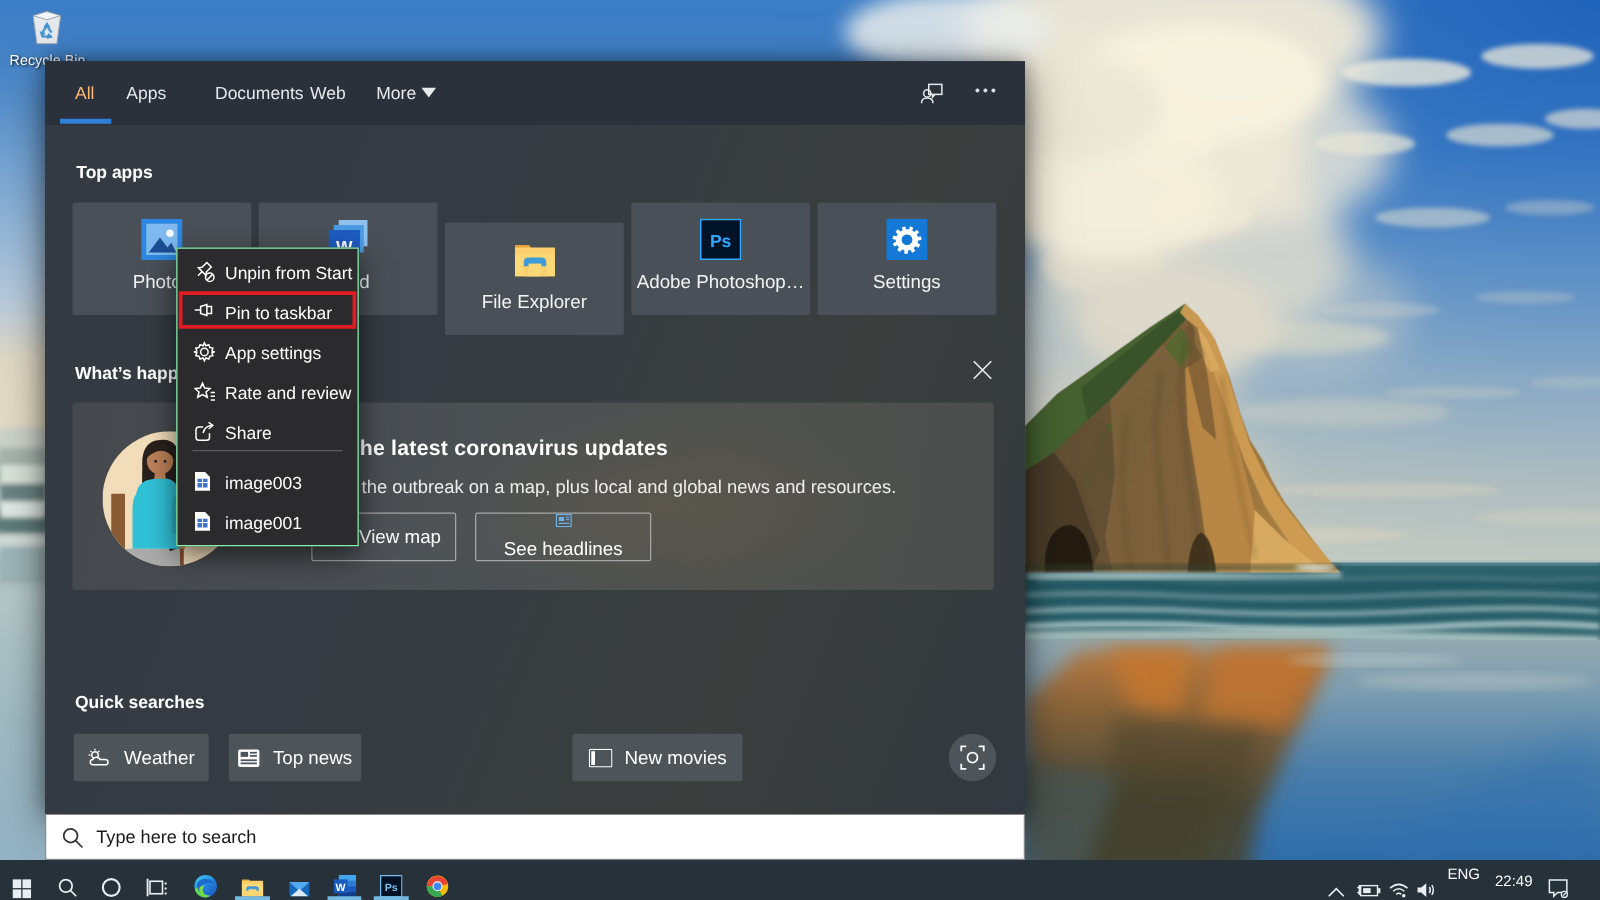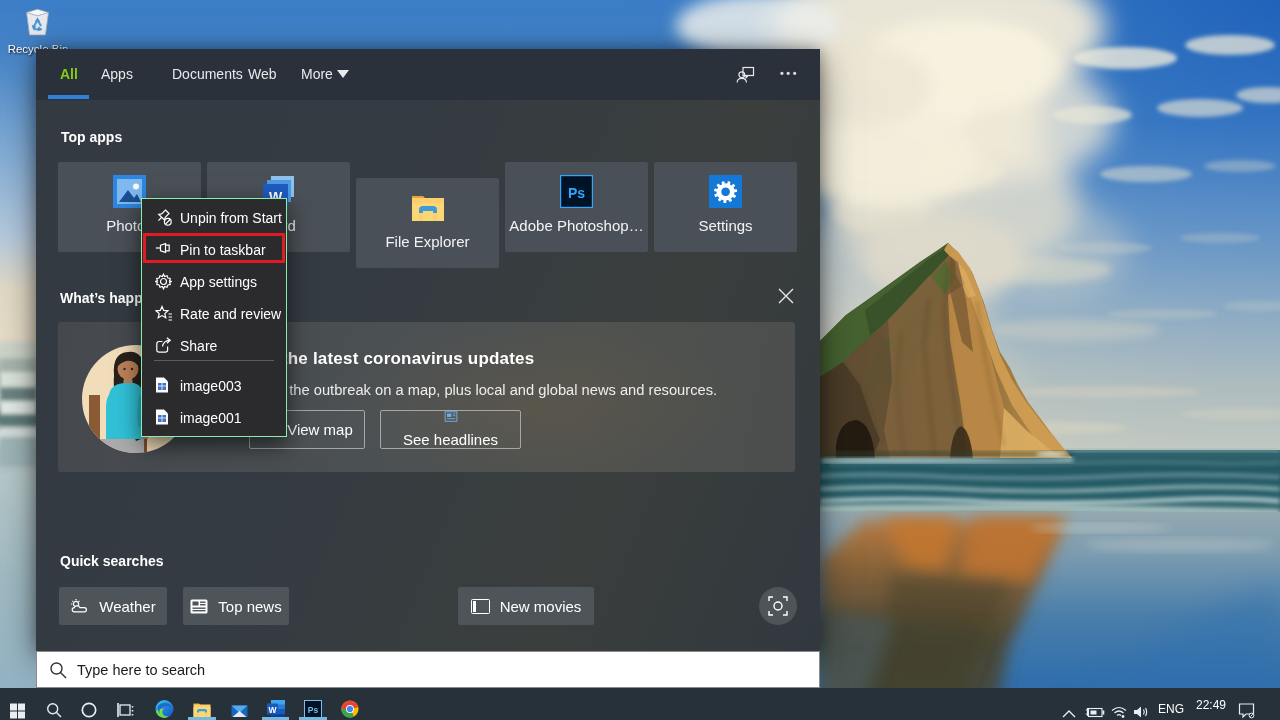--- a/index.html
+++ b/index.html
@@ -5,21 +5,21 @@
   * { margin:0; padding:0; box-sizing:border-box; }
   html,body { width:1280px; height:720px; overflow:hidden; font-family:"Liberation Sans", sans-serif; -webkit-font-smoothing:antialiased; }
   #stage { position:relative; width:1280px; height:720px; overflow:hidden; background:#4684c4; }
   .abs { position:absolute; }
 
   
   #panel { position:absolute; left:36px; top:49px; width:784px; height:602px; will-change:transform;
            background:#343b42; box-shadow:0 8px 32px rgba(0,0,0,.5), 0 0 14px rgba(0,0,0,.3); }
   #tabbar { position:absolute; left:0; top:0; width:784px; height:51px; background:#2a313a; }
   .tab { position:absolute; top:0; height:50px; line-height:50px; color:#e7e9eb; font-size:14px; }
-  .tab.sel { color:#84cc16; font-weight:bold; }
+  .tab.sel { color:#fdba74; font-weight:normal; }
   #underline { position:absolute; left:12px; top:46px; width:41px; height:4px; background:#2e80d8; }
   #bodygrad { position:absolute; left:0; top:51px; width:784px; height:551px;
     background:linear-gradient(112deg, #333a41 0%, #343b42 38%, #383d3f 58%, #3a3e3d 72%, #363b3d 86%, #323840 100%); }
   .seclabel { position:absolute; color:#fff; font-size:14px; font-weight:bold; }
 
   .tile { position:absolute; width:143px; height:90px; background:#4a5057; border-radius:2px; }
   .tile .lbl { position:absolute; left:0; width:100%; top:55px; text-align:center; color:#f2f3f4; font-size:15px; }
   .tile .ic  { position:absolute; left:55px; top:13px; width:33px; height:33px; }
 
   #newscard { position:absolute; left:22px; top:273px; width:737px; height:150px; border-radius:3px;
@@ -605,21 +605,21 @@
       <path d="M3.5 7 Q8 3 12.5 7"></path>
       <path d="M6 9.5 Q8 7.8 10 9.5"></path>
       <circle cx="12" cy="10.5" r="1.4" fill="#e8eef2" stroke="none"></circle>
     </svg>
 
     <svg class="tbi" style="left:1133px;top:9px" width="16" height="13" viewBox="0 0 16 13" fill="none" stroke="#e8eef2" stroke-width="1.2">
       <path d="M1 4.5 L4 4.5 L8 1 L8 12 L4 8.5 L1 8.5 Z" fill="#e8eef2" stroke="none"></path>
       <path d="M10.5 4 Q12 6.5 10.5 9"></path>
       <path d="M12.5 2.5 Q14.8 6.5 12.5 10.5"></path>
     </svg>
-    <div class="tray" style="left:1158px; top:14px; font-size:12px;">ENG</div>
+    <div class="tray" style="left:1158px; top:4px; font-size:12px;">ENG</div>
     <div class="tray" style="left:1196px; top:10px; font-size:12px;">22:49</div>
 
     <svg class="tbi" style="left:1238px;top:8px" width="18" height="16" viewBox="0 0 18 16" fill="none" stroke="#e8eef2" stroke-width="1.2">
       <path d="M1.5 1 L15.5 1 L15.5 11 L8 11 L5 14 L5 11 L1.5 11 Z"></path>
       <circle cx="13.5" cy="12.5" r="2.4" fill="#273139" stroke="#e8eef2" stroke-width="1"></circle>
       <path d="M12.5 13.5 L14.8 11.2" stroke-width="1"></path>
     </svg>
   </div>
 
 </div>

